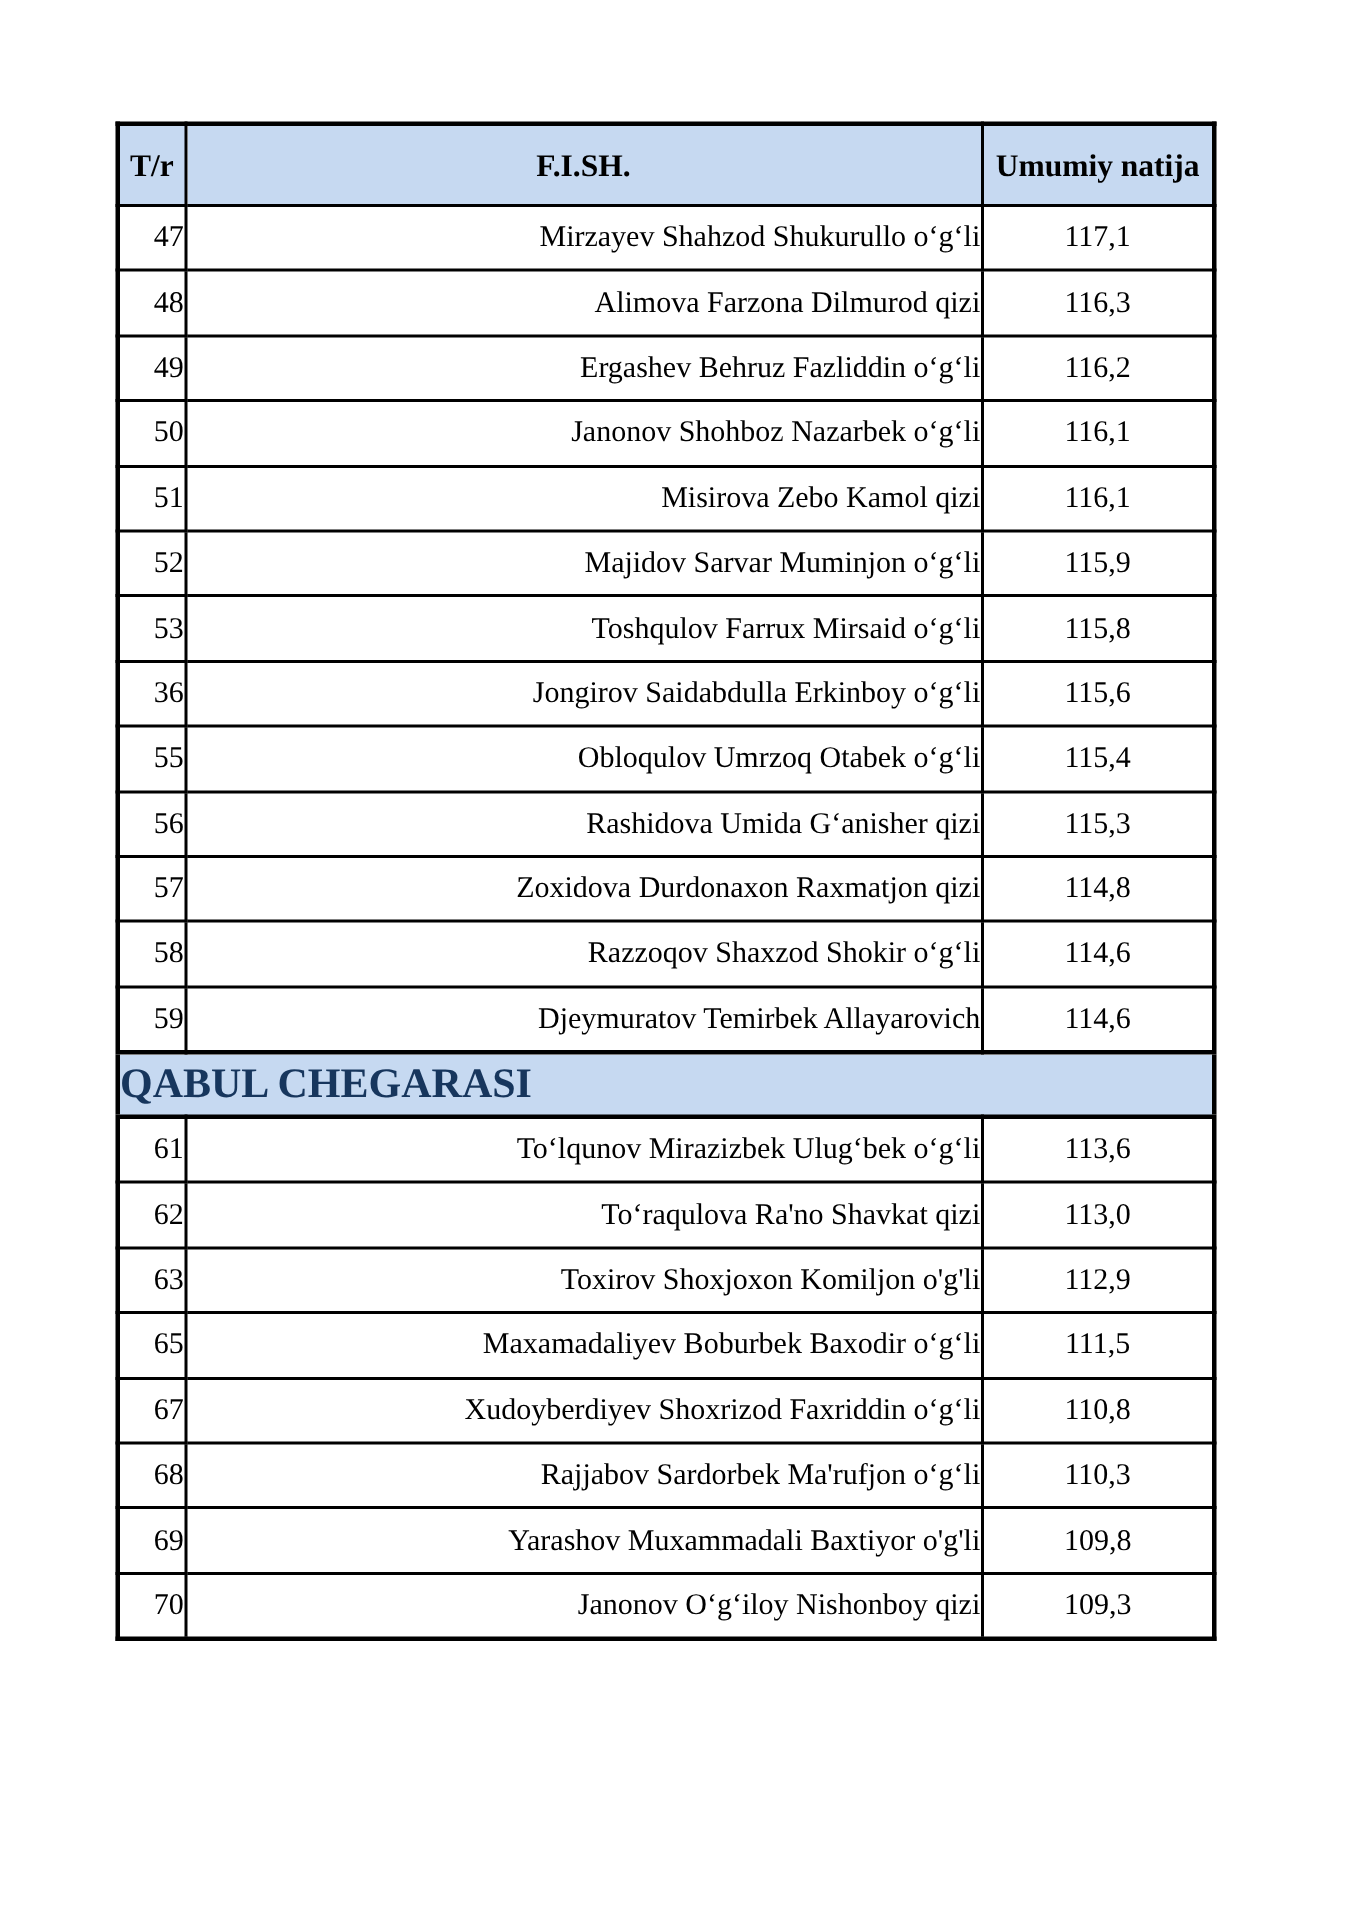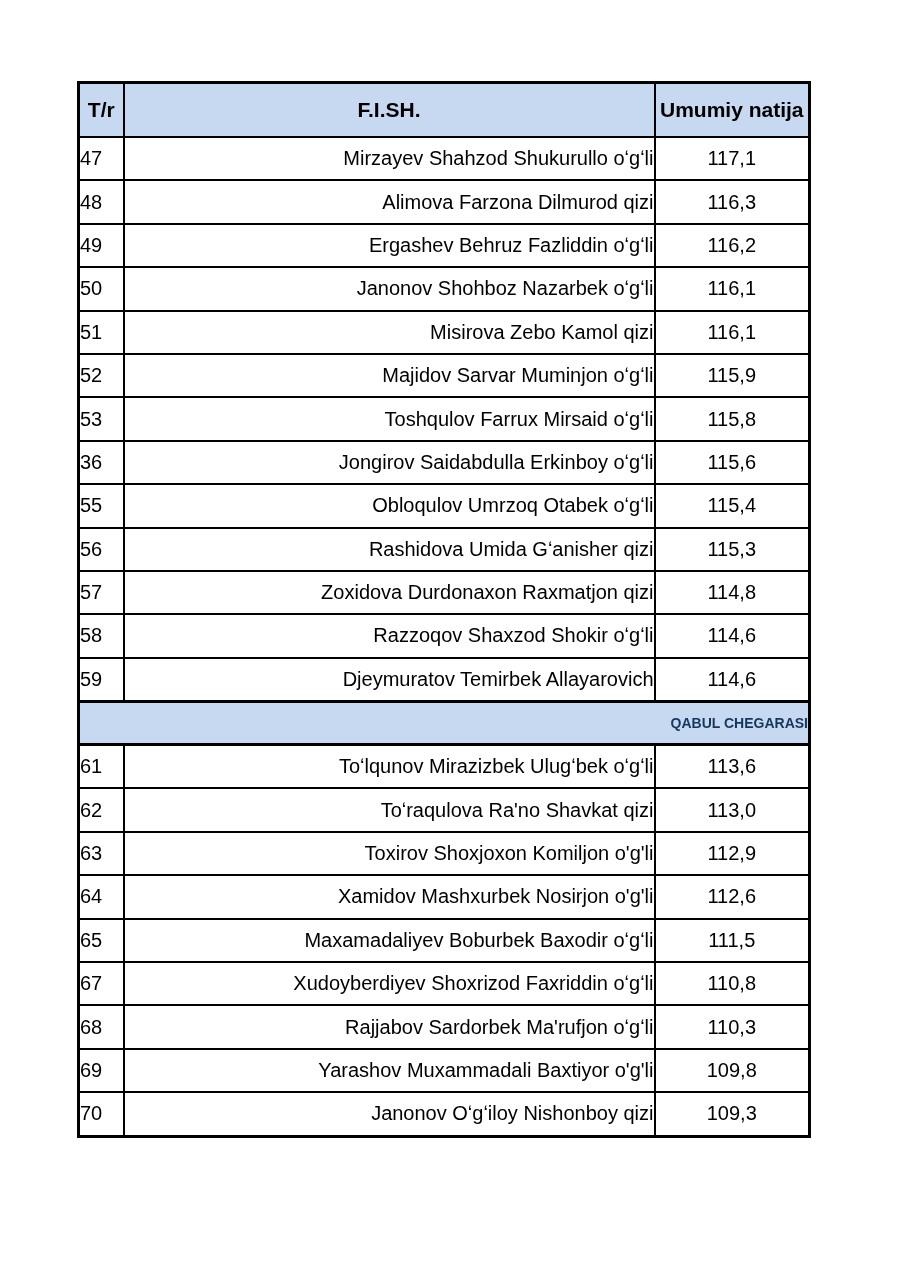--- a/index.html
+++ b/index.html
@@ -5,21 +5,21 @@
   html, body {
     margin: 0;
     padding: 0;
     background: #ffffff;
   }
   .page {
     position: relative;
     width: 820px;
     height: 1280px;
     background: #ffffff;
-    font-family: Liberation Sans, sans-serif;
+    font-family: Liberation Serif, serif;
     color: #000000;
     overflow: hidden;
   }
   table.results {
     position: absolute;
     left: 77px;
     top: 81px;
     width: 731px;
     border-collapse: collapse;
     table-layout: fixed;
@@ -39,29 +39,29 @@
     font-size: 21px;
     font-weight: bold;
     text-align: center;
     color: #000000;
   }
   tbody td {
     height: 41.4px;
     font-size: 20px;
     background: #ffffff;
   }
-  td.nr    { text-align: left; }
+  td.nr    { text-align: right; }
   td.name  { text-align: right; padding-left: 4px; }
   td.score { text-align: center; }
   tr.divider-row td {
     background: #c6d9f1;
     height: 40px;
-    text-align: right;
+    text-align: left;
     font-weight: bold;
-    font-size: 14px;
+    font-size: 28px;
     color: #17365d;
     border-top: 3px solid #000000;
     border-bottom: 3px solid #000000;
   }
 </style>
 </head>
 <body>
 
 <div class="page">
   <table class="results">
@@ -159,25 +159,20 @@
     <td class="nr">62</td>
     <td class="name">Toʻraqulova Ra'no Shavkat qizi</td>
     <td class="score">113,0</td>
   </tr>
         <tr>
     <td class="nr">63</td>
     <td class="name">Toxirov Shoxjoxon Komiljon o'g'li</td>
     <td class="score">112,9</td>
   </tr>
         <tr>
-    <td class="nr">64</td>
-    <td class="name">Xamidov Mashxurbek Nosirjon o'g'li</td>
-    <td class="score">112,6</td>
-  </tr>
-        <tr>
     <td class="nr">65</td>
     <td class="name">Maxamadaliyev Boburbek Baxodir oʻgʻli</td>
     <td class="score">111,5</td>
   </tr>
         <tr>
     <td class="nr">67</td>
     <td class="name">Xudoyberdiyev Shoxrizod Faxriddin oʻgʻli</td>
     <td class="score">110,8</td>
   </tr>
         <tr>

